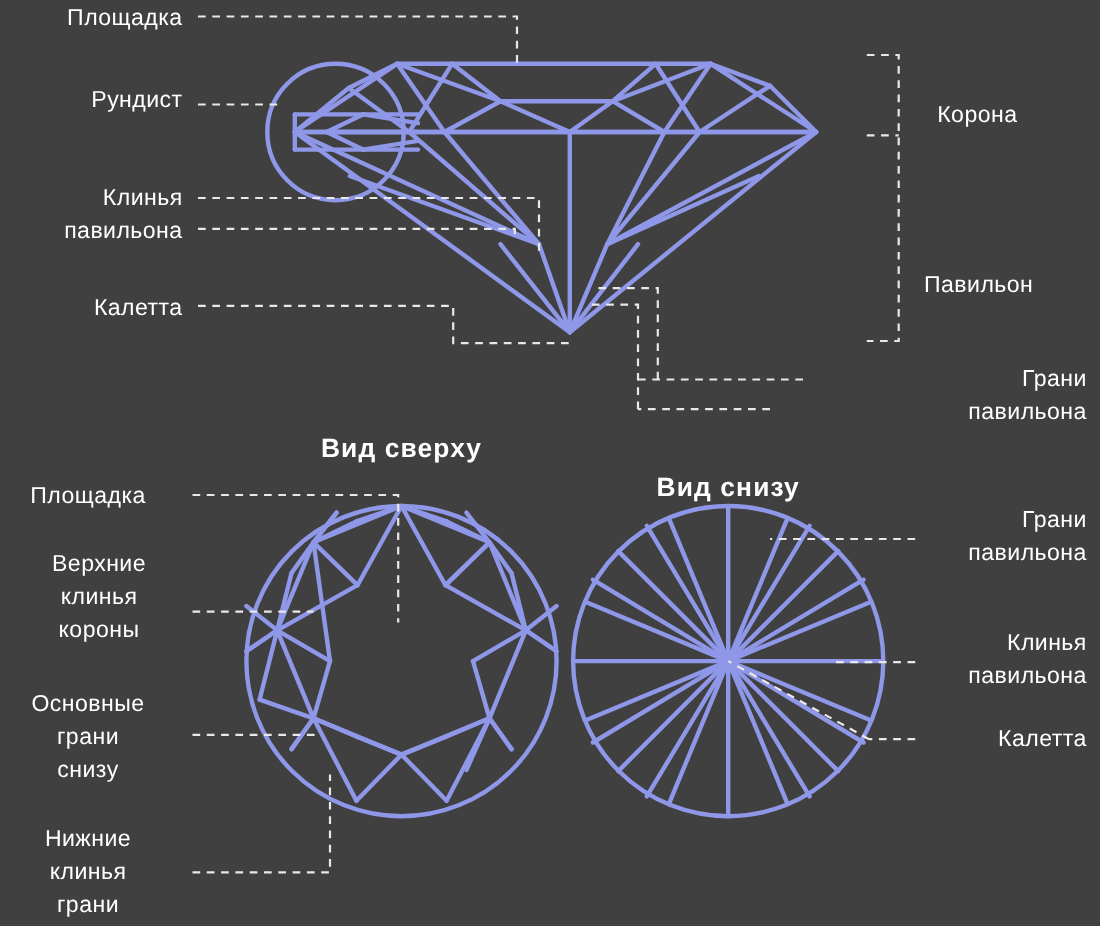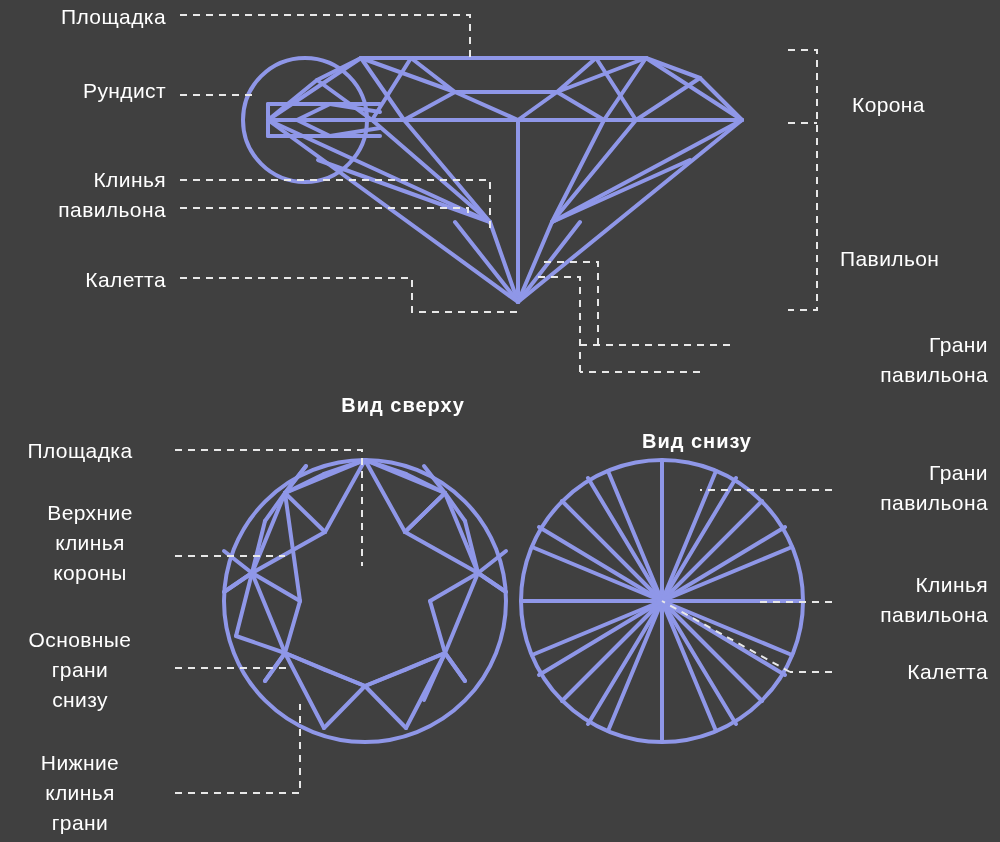--- a/index.html
+++ b/index.html
@@ -12,22 +12,22 @@
   #stage{position:absolute;left:0;top:0;width:1000px;height:842px;background:#404040;}
   svg.layer{position:absolute;left:0;top:0;width:1000px;height:842px;}
   .lbl{
     position:absolute;color:#ffffff;font-size:21px;line-height:30px;
     white-space:pre-line;letter-spacing:.4px;
   }
   .lbl.r{text-align:right;}
   .lbl.l{text-align:left;}
   .lbl.c{text-align:center;}
   .hdr{
-    position:absolute;color:#ffffff;font-size:20px;font-weight:bold;
-    letter-spacing:1px;text-align:right;
+    position:absolute;color:#ffffff;font-size:24px;font-weight:bold;
+    letter-spacing:1px;text-align:center;
   }
 </style>
 </head>
 <body>
 
 <div id="stage">
 
   <svg class="layer" viewBox="0 0 1000 842" xmlns="http://www.w3.org/2000/svg">
     <g fill="none" stroke="#8f97e8" stroke-width="4" stroke-linecap="round" stroke-linejoin="round">
 

